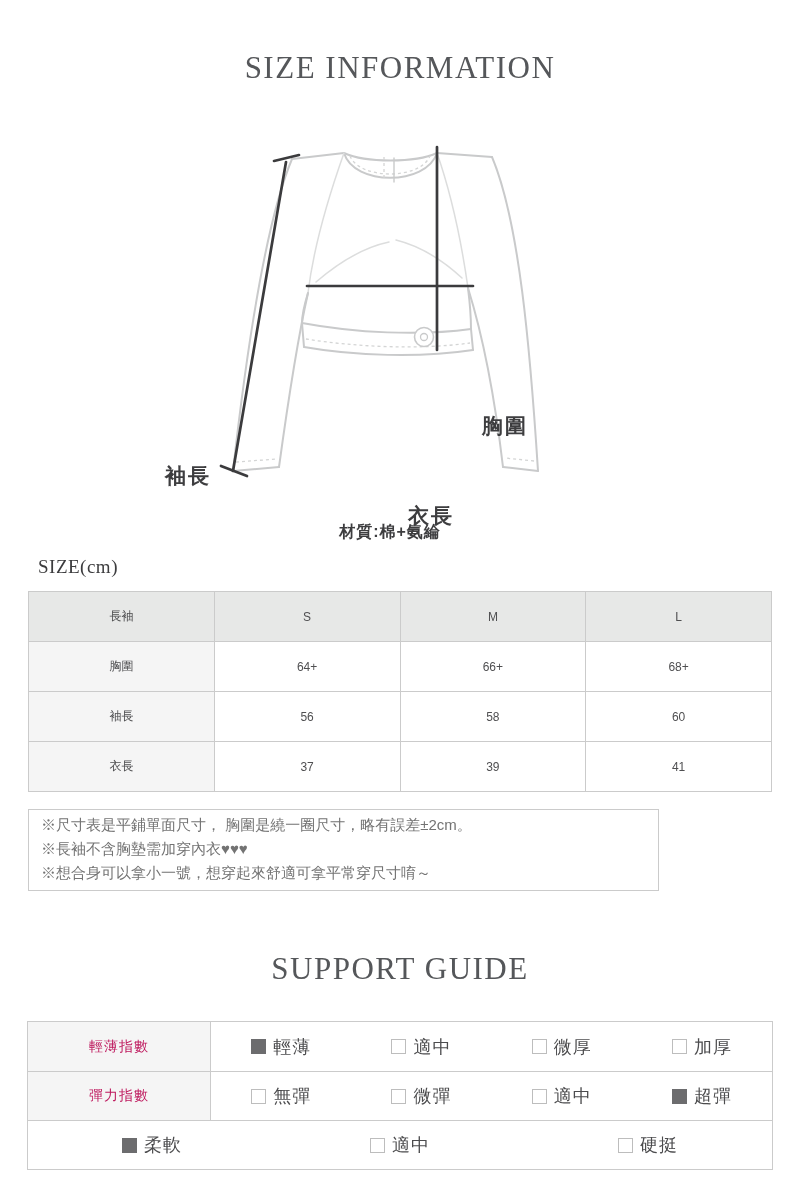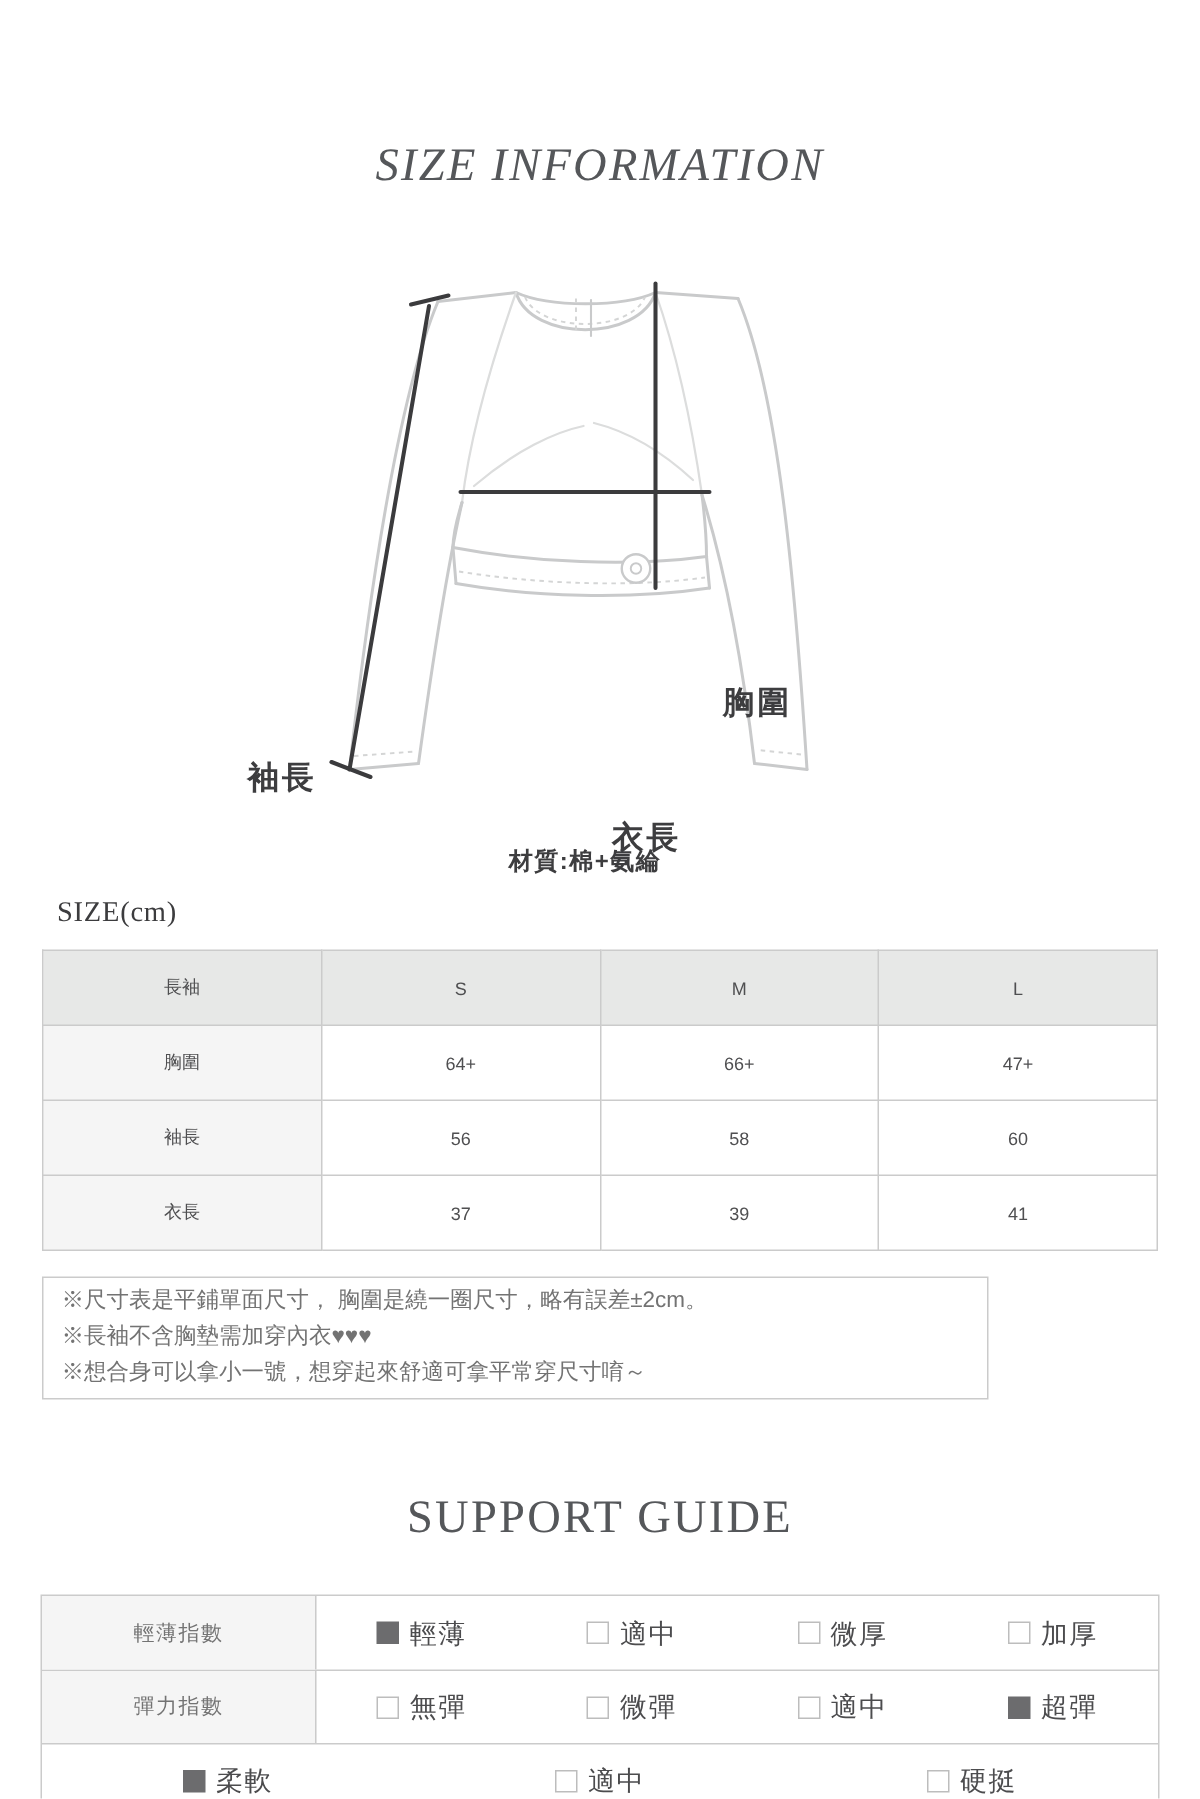--- a/index.html
+++ b/index.html
@@ -7,21 +7,21 @@
   body {
     width: 800px; height: 1199px; overflow: hidden;
     font-family: "Liberation Sans", sans-serif;
     color: #4e4e50;
   }
   .serif-title {
     font-family: "Liberation Serif", serif;
     font-size: 31px; color: #55575a; text-align: center;
     letter-spacing: 1.5px; line-height: 40px; font-weight: 400;
   }
-  #size-title { padding-top: 90px; font-style: italic; }
+  #size-title { padding-top: 48px; }
   
   .diagram-wrap { position: relative; width: 800px; height: 400px; margin-top: 38px; }
   .diagram-wrap svg { position: absolute; left: 0; top: 0; }
   .measure-label {
     position: absolute; font-size: 21px; font-weight: 600; color: #3d3d3f;
     letter-spacing: 2px; white-space: nowrap;
   }
   .lbl-chest  { left: 482px; top: 286px; }
   .lbl-length { left: 408px; top: 376px; }
   .lbl-sleeve { left: 165px; top: 336px; }
@@ -56,21 +56,21 @@
   .support-table {
     margin: 32px 0 0 27px; width: 746px;
     border: 1px solid #cbcbcb; background: #fff;
   }
   .support-row { display: flex; height: 49px; }
   .support-row + .support-row { border-top: 1px solid #cbcbcb; }
   .support-row .row-head {
     width: 183px; flex: 0 0 183px; background: #f5f5f5;
     border-right: 1px solid #cbcbcb;
     display: flex; align-items: center; justify-content: center;
-    font-size: 14px; color: #737373; letter-spacing: 1px;
+    font-size: 14px; color: #be185d; letter-spacing: 1px;
   }
   .support-row .row-options { flex: 1 1 auto; display: flex; justify-content: flex-end; }
   .support-option {
     flex: 1 1 0; display: flex; align-items: center; justify-content: center;
     gap: 7px; font-size: 18px; color: #4c4c4e; letter-spacing: 1px;
   }
   .sq { width: 15px; height: 15px; display: inline-block; flex: 0 0 15px; }
   .sq-filled { background: #6c6c6e; }
   .sq-empty  { background: #fff; border: 1px solid #bdbdbd; }
   .garment-line   { fill: none; stroke: #c9cacb; stroke-width: 2; stroke-linecap: round; }
@@ -144,21 +144,21 @@
       <th>S</th>
       <th>M</th>
       <th>L</th>
     </tr>
   </thead>
   <tbody>
     <tr>
       <td class="row-label">胸圍</td>
       <td>64+</td>
       <td>66+</td>
-      <td>47+</td>
+      <td>68+</td>
     </tr>
     <tr>
       <td class="row-label">袖長</td>
       <td>56</td>
       <td>58</td>
       <td>60</td>
     </tr>
     <tr>
       <td class="row-label">衣長</td>
       <td>37</td>

